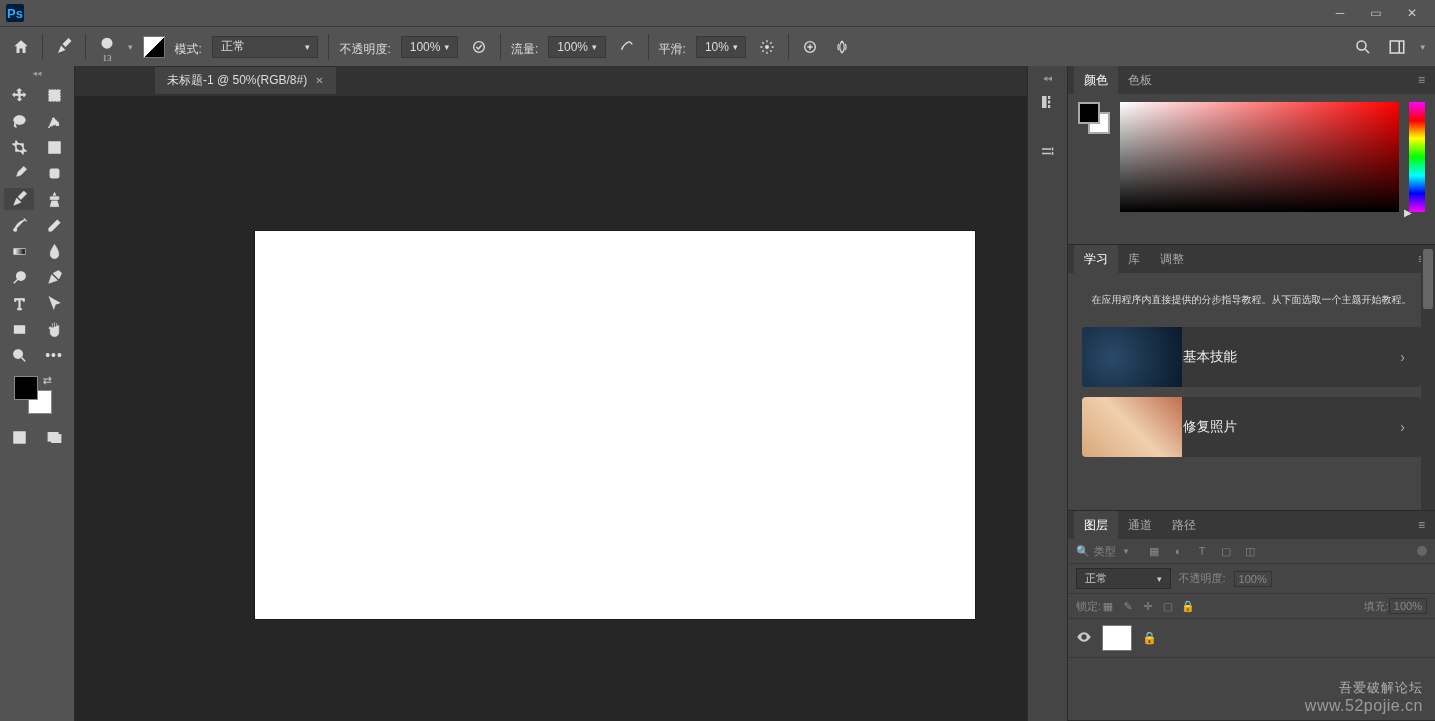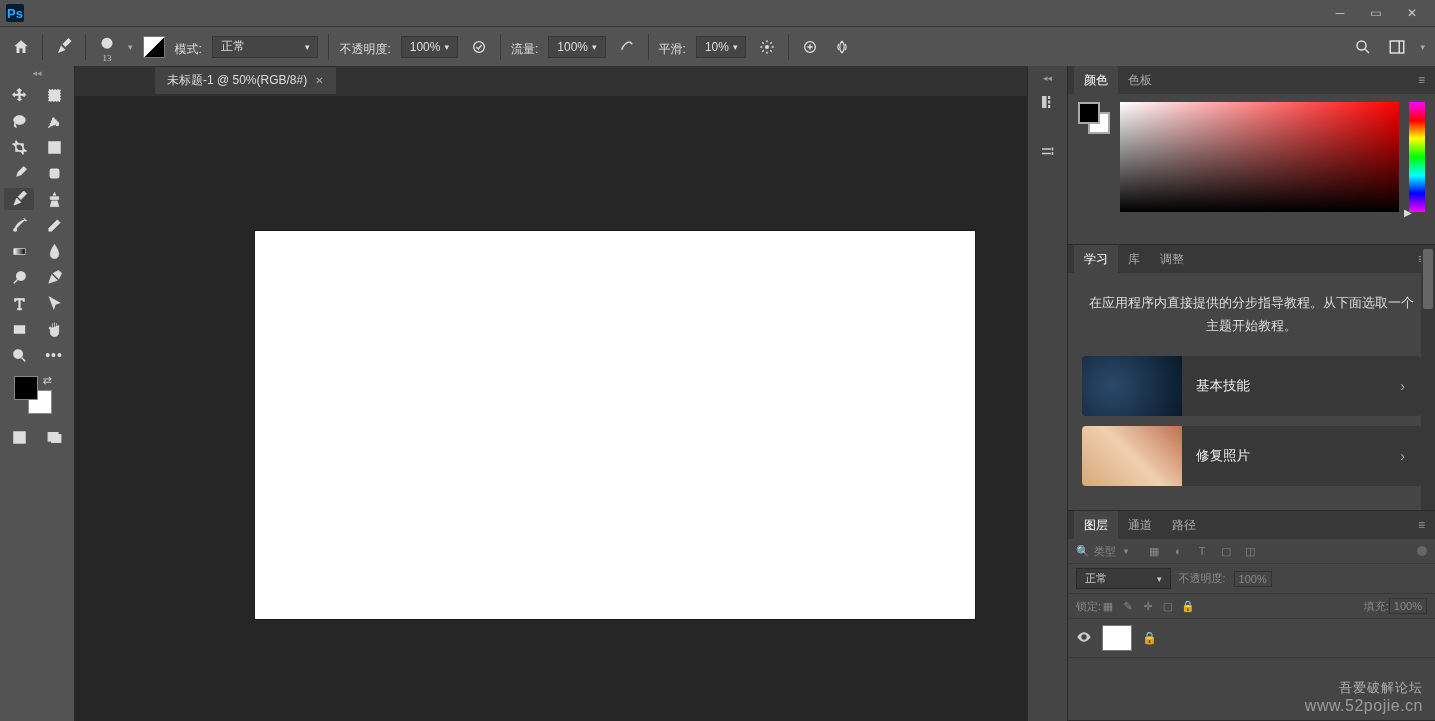--- a/index.html
+++ b/index.html
@@ -52,26 +52,26 @@
 .color-panel-body { display:flex; padding:8px 10px; gap:10px; height:150px; position:relative;}
 .cp-swatch { position:relative; width:32px; height:32px; }
 .cp-fg{position:absolute;width:22px;height:22px;background:#000;border:2px solid #aaa;z-index:2;}
 .cp-bg{position:absolute;left:10px;top:10px;width:22px;height:22px;background:#fff;border:2px solid #aaa;}
 .cp-gradient { flex:1; height:110px; background:linear-gradient(to bottom, rgba(0,0,0,0)0%, rgba(0,0,0,1)100%), linear-gradient(to right,#fff 0%, #ff0000 100%); position:relative;}
 .cp-hue { width:16px; height:110px; background:linear-gradient(to bottom,#f0f 0%,#f00 17%,#ff0 33%,#0f0 50%,#0ff 67%,#00f 83%,#f0f 100%); position:relative;}
 .cp-hue-tri{position:absolute;bottom:-6px;left:-5px;font-size:10px;color:#ddd;}
 .learn-panel { flex:1; overflow:hidden; position:relative;}
 .learn-body { padding:18px 14px; text-align:center; }
 .learn-title { font-size:16px; color:#eee; margin-bottom:12px; }
-.learn-desc { font-size:13px; color:#ddd; line-height:1.8; margin-bottom:18px; padding:0 4px;}
+.learn-desc { font-size:10px; color:#ddd; line-height:1.8; margin-bottom:18px; padding:0 4px;}
 .learn-card { display:flex; align-items:center; background:#383838; border-radius:4px; margin-bottom:10px; height:60px; overflow:hidden; cursor:pointer;}
 .learn-thumb { width:100px; height:60px; }
 .learn-thumb.t1{background:radial-gradient(circle at 30% 50%,#2a4a6a,#0a1a2a);}
 .learn-thumb.t2{background:linear-gradient(45deg,#d8a878,#f0d0b0,#c07050);}
-.learn-card-title { flex:1; text-align:left; padding:0 14px; font-size:13.5px; color:#eee;}
+.learn-card-title { flex:1; text-align:left; padding:0 1px; font-size:13.5px; color:#eee;}
 .learn-chev { padding:0 16px; color:#aaa; font-size:14px;}
 .learn-scroll{position:absolute;right:0;top:0;width:14px;height:100%;background:#383838;}
 .learn-scroll-thumb{position:absolute;top:4px;left:2px;width:10px;height:60px;background:#666;border-radius:2px;}
 .layers-panel{height:210px;}
 .layers-body { padding:0; }
 .layer-filter { display:flex; align-items:center; padding:4px 8px; gap:6px; border-bottom:1px solid #383838;}
 .lf-search{display:flex;align-items:center;gap:4px;color:#888;font-size:11px;}
 .lf-dd{font-size:9px;color:#888;margin-left:4px;}
 .lf-icons{display:flex;gap:8px;margin-left:12px;}
 .lf-icons span{width:16px;height:16px;display:flex;align-items:center;justify-content:center;color:#888;font-size:11px;}

